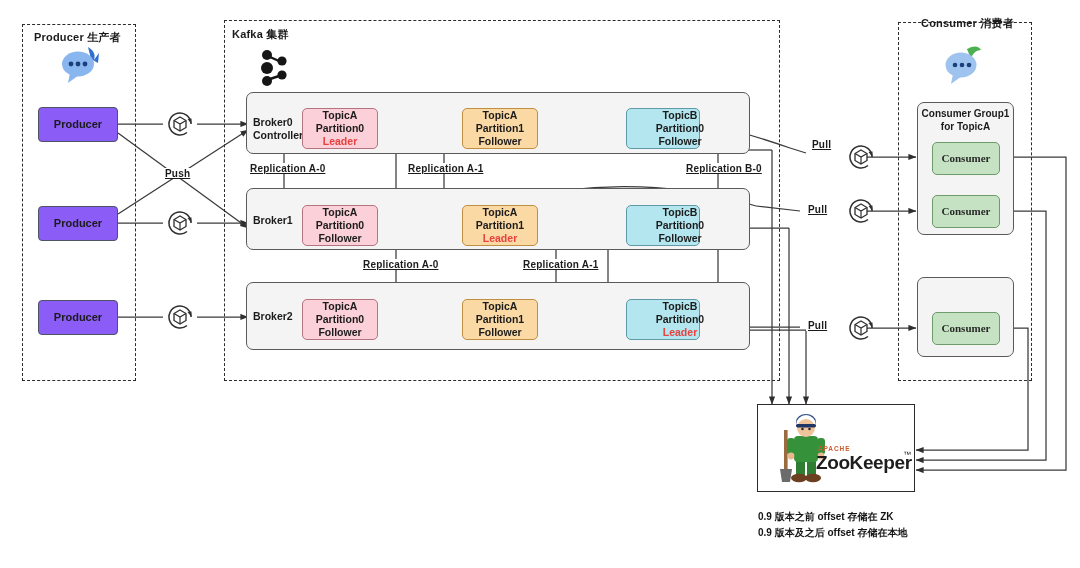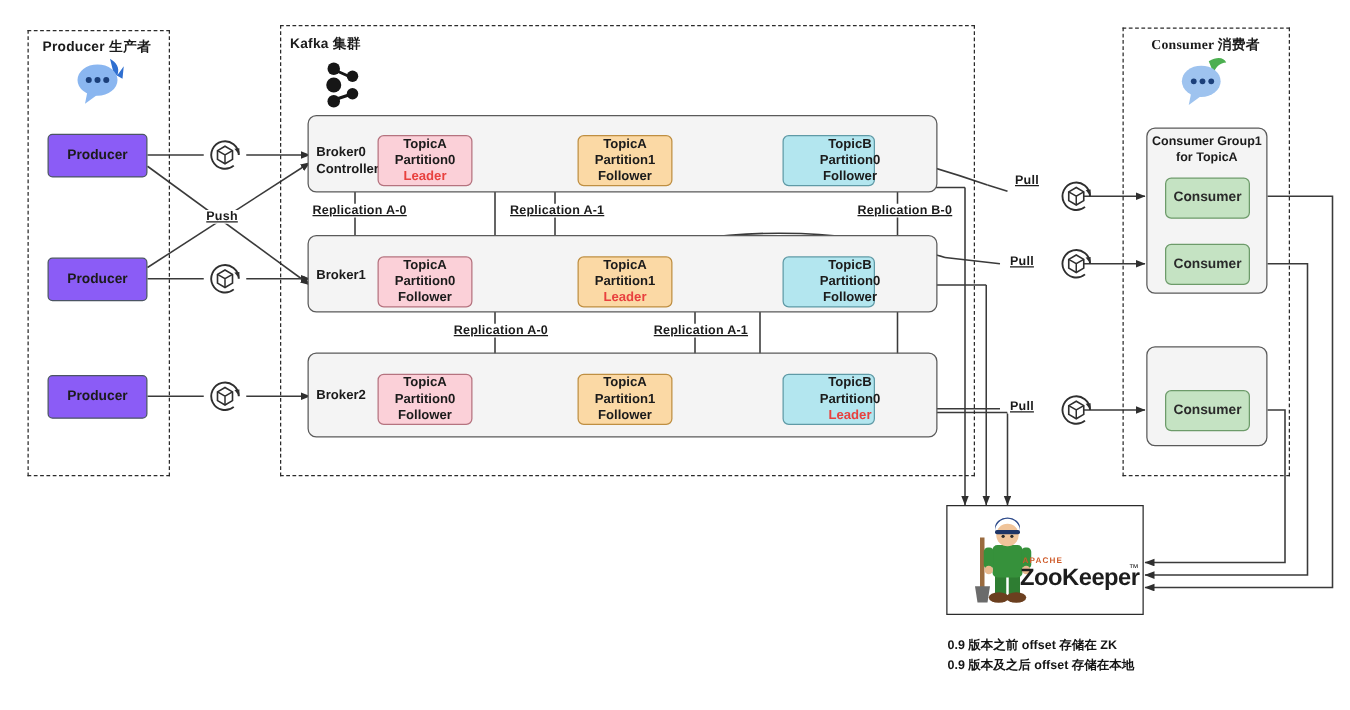--- a/index.html
+++ b/index.html
@@ -91,20 +91,21 @@
     color:#1b1b1b;
     line-height:1.25;
     white-space:pre-line;
   }
   .consumer-box{
     background:#c5e3c3;
     border:1.4px solid #6d9b6a;
     border-radius:5px;
     font-size:11px;
     color:#2a2a2a;
+    font-family:Liberation Serif, serif;
   }
 
   
   .elabel{
     position:absolute;
     font-size:10px;
     font-weight:bold;
     color:#1b1b1b;
     white-space:nowrap;
     background:#ffffff;
@@ -207,21 +208,21 @@
     </g>
   </svg>
 
   <div class="zone" style="left:22px;top:24px;width:114px;height:357px;"></div>
   <div class="zone-title" style="left:34px;top:30px;">Producer 生产者</div>
 
   <div class="zone" style="left:224px;top:20px;width:556px;height:361px;"></div>
   <div class="zone-title" style="left:232px;top:27px;">Kafka 集群</div>
 
   <div class="zone" style="left:898px;top:22px;width:134px;height:359px;"></div>
-  <div class="zone-title" style="left:921px;top:28px;font-family:Liberation Serif, serif;">Consumer 消费者</div>
+  <div class="zone-title" style="left:921px;top:16px;">Consumer 消费者</div>
 
   <svg class="icon" style="left:58px;top:44px;" width="46" height="42" viewBox="0 0 46 42">
     <path d="M30,3 C35,6 38,10 36,16 L41,9 L40,19 L33,15" fill="#2f6fd0"></path>
     <ellipse cx="20" cy="20" rx="16" ry="12.5" fill="#8ab6f0"></ellipse>
     <path d="M12,29 L10,39 L21,31 Z" fill="#8ab6f0"></path>
     <circle cx="13" cy="20" r="2.4" fill="#1b3f7a"></circle>
     <circle cx="20" cy="20" r="2.4" fill="#1b3f7a"></circle>
     <circle cx="27" cy="20" r="2.4" fill="#1b3f7a"></circle>
   </svg>
 

